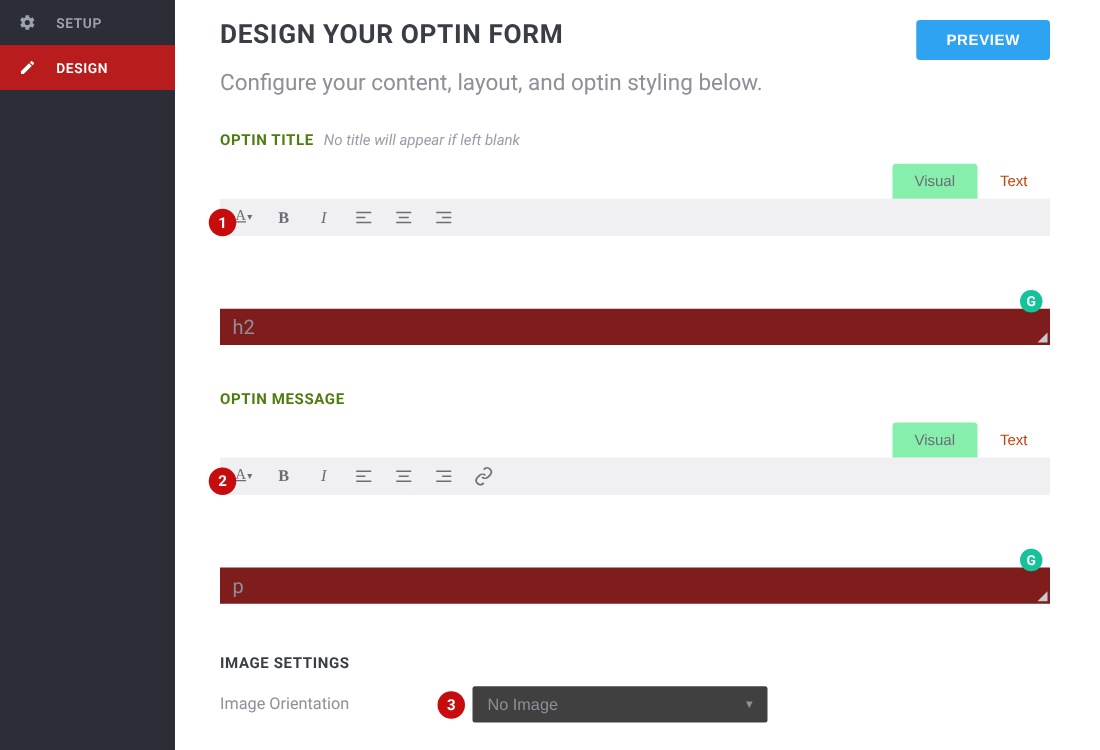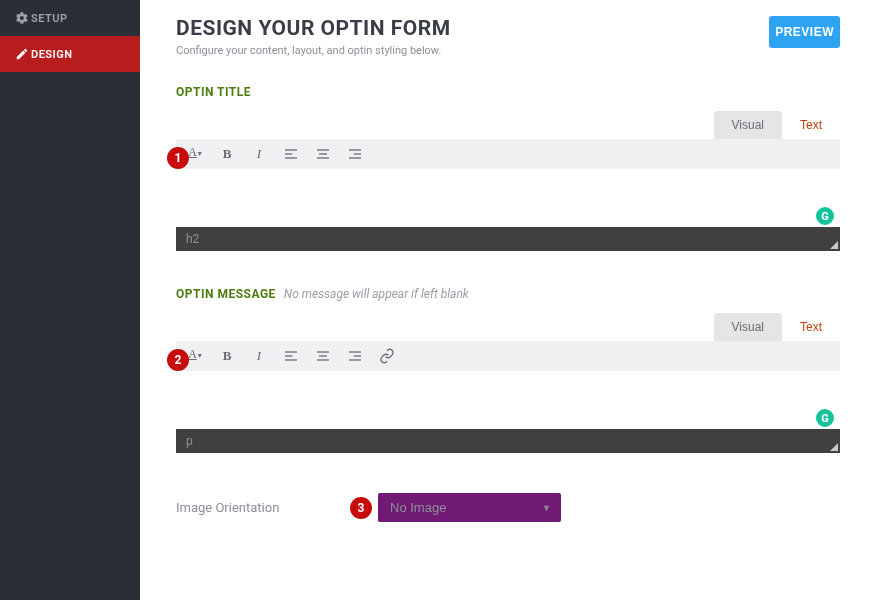--- a/index.html
+++ b/index.html
@@ -1,66 +1,66 @@
 <!DOCTYPE html>
 <html><head>
 <meta charset="utf-8">
 <style>
   * { margin: 0; padding: 0; box-sizing: border-box; }
   body { font-family: -apple-system, BlinkMacSystemFont, "Segoe UI", Roboto, Helvetica, Arial, sans-serif; background: #fff; }
   .app { display: flex; width: 880px; height: 600px; overflow: hidden; position: relative; }
 
   
   .sidebar { width: 140px; background: #2b2e37; display: flex; flex-direction: column; flex-shrink: 0; }
-  .side-item { display: flex; align-items: center; gap: 2px; padding: 0 15px; height: 36px; color: #9ea2ad; font-size: 11px; font-weight: 600; letter-spacing: 0.5px; cursor: pointer; position: relative; }
+  .side-item { display: flex; align-items: center; gap: 16px; padding: 0 15px; height: 36px; color: #9ea2ad; font-size: 11px; font-weight: 600; letter-spacing: 0.5px; cursor: pointer; position: relative; }
   .side-item.active { background: #b91c1c; color: #fff; }
   .side-item .icon { width: 14px; height: 14px; display: flex; align-items: center; justify-content: center; }
   .side-item svg { width: 14px; height: 14px; }
   .side-pointer { position: absolute; right: -9px; top: 50%; transform: translateY(-50%); width: 0; height: 0; border-top: 9px solid transparent; border-bottom: 9px solid transparent; border-right: 9px solid #fff; }
 
   
   .main { flex: 1; padding: 16px 40px 20px 36px; overflow: hidden; position: relative; }
   .header-row { display: flex; justify-content: space-between; align-items: flex-start; }
   .page-title { font-size: 21px; font-weight: 700; letter-spacing: 0.5px; color: #3a3d46; text-transform: uppercase; }
-  .page-sub { font-size: 11px; color: #8d8f99; margin-top: 4px; }
-  .preview-btn { background: #2ea3f2; color: #fff; border: none; padding: 9px 6px; font-size: 12px; font-weight: 700; letter-spacing: 0.5px; border-radius: 3px; cursor: pointer; }
+  .page-sub { font-size: 18px; color: #8d8f99; margin-top: 16px; }
+  .preview-btn { background: #2ea3f2; color: #fff; border: none; padding: 9px 24px; font-size: 12px; font-weight: 700; letter-spacing: 0.5px; border-radius: 3px; cursor: pointer; }
 
   .section { margin-top: 28px; position: relative; }
   .section-label-row { display: flex; align-items: baseline; gap: 8px; margin-bottom: 12px; }
   .section-label { font-size: 12px; font-weight: 700; letter-spacing: 0.5px; color: #4d7c0f; text-transform: uppercase; }
   .section-hint { font-size: 12px; font-style: italic; color: #9a9da7; }
 
   
   .editor-wrap { position: relative; }
   .editor-tabs { display: flex; justify-content: flex-end; }
   .ed-tab { padding: 7px 18px; font-size: 12px; color: #c2410c; background: transparent; border: none; cursor: pointer; }
-  .ed-tab.active { background: #e5e5e5; border-radius: 3px 3px 0 0; color: #6a6d76; margin-left: 38px; }
+  .ed-tab.active { background: #86efac; border-radius: 3px 3px 0 0; color: #6a6d76; margin-left: 38px; }
   .toolbar { background: #f0f0f2; display: flex; align-items: center; gap: 14px; padding: 6px 10px; font-size: 13px; color: #6a6d76; }
   .tool { display: flex; align-items: center; justify-content: center; width: 18px; height: 18px; cursor: pointer; }
   .tool svg { width: 16px; height: 16px; }
   .tool-font { display: flex; align-items: baseline; gap: 1px; font-family: serif; }
   .tool-font .ul { text-decoration: underline; font-size: 12px; }
   .tool-font .caret { font-size: 8px; }
   .editor-body { height: 58px; background: #fff; border: none; }
-  .editor-status { background: #404040; padding: 5px 10px; font-size: 12px; color: #8d8f99; position: relative; }
+  .editor-status { background: #7f1d1d; padding: 5px 10px; font-size: 16px; color: #8d8f99; position: relative; }
   .resize-grip { position: absolute; right: 2px; bottom: 2px; width: 10px; height: 10px; }
   .resize-grip::before { content: ""; position: absolute; right: 0; bottom: 0; width: 0; height: 0; border-left: 8px solid transparent; border-bottom: 8px solid #c8cad0; }
 
   .grammarly { position: absolute; right: 6px; bottom: 26px; width: 18px; height: 18px; border-radius: 50%; background: #15c39a; color: #fff; display: flex; align-items: center; justify-content: center; font-size: 11px; font-weight: 700; z-index: 3; }
 
   
   .marker { position: absolute; width: 22px; height: 22px; border-radius: 50%; background: #c60c0c; color: #fff; font-size: 12px; font-weight: 700; display: flex; align-items: center; justify-content: center; z-index: 5; }
 
   
   .imgset { margin-top: 40px; }
   .imgset-title { font-size: 12px; font-weight: 700; letter-spacing: 0.5px; color: #3a3d46; text-transform: uppercase; margin-bottom: 12px; }
   .imgrow { display: flex; align-items: center; gap: 60px; }
   .imgrow-label { font-size: 13px; color: #8d8f99; width: 120px; }
   .select-wrap { position: relative; display:flex; align-items:center; }
-  .sel { appearance: none; -webkit-appearance: none; background: #701a75; border: none; padding: 7px 24px 7px 12px; font-size: 13px; color: #8d8f99; width: 183px; border-radius: 2px; }
+  .sel { appearance: none; -webkit-appearance: none; background: #404040; border: none; padding: 7px 24px 7px 12px; font-size: 13px; color: #8d8f99; width: 236px; border-radius: 2px; }
   .sel-caret { position: absolute; right: 10px; top: 50%; transform: translateY(-50%); font-size: 9px; color: #8d8f99; pointer-events: none; }
 </style>
 </head>
 <body>
 
 <div class="app">
 
   <div class="sidebar">
     <div class="side-item">
       <span class="icon">
@@ -86,20 +86,21 @@
       <div>
         <h1 class="page-title">DESIGN YOUR OPTIN FORM</h1>
         <div class="page-sub">Configure your content, layout, and optin styling below.</div>
       </div>
       <button class="preview-btn">PREVIEW</button>
     </div>
 
     <div class="section">
       <div class="section-label-row">
         <span class="section-label">OPTIN TITLE</span>
+        <span class="section-hint">No title will appear if left blank</span>
       </div>
       <div class="editor-wrap">
         <div class="editor-tabs">
           <button class="ed-tab active">Visual</button>
           <button class="ed-tab">Text</button>
         </div>
         <div class="toolbar">
           <span class="tool tool-font">
               <span class="ul">A</span>
               <span class="caret">▾</span>
@@ -134,21 +135,20 @@
           <span>h2</span>
           <span class="resize-grip"></span>
         </div>
       </div>
       <div class="marker" style="left:-9px; top:62px;">1</div>
     </div>
 
     <div class="section" style="margin-top:36px;">
       <div class="section-label-row">
         <span class="section-label">OPTIN MESSAGE</span>
-        <span class="section-hint">No message will appear if left blank</span>
       </div>
       <div class="editor-wrap">
         <div class="editor-tabs">
           <button class="ed-tab active">Visual</button>
           <button class="ed-tab">Text</button>
         </div>
         <div class="toolbar">
           <span class="tool tool-font">
               <span class="ul">A</span>
               <span class="caret">▾</span>
@@ -187,20 +187,21 @@
         <div class="grammarly">G</div>
         <div class="editor-status">
           <span>p</span>
           <span class="resize-grip"></span>
         </div>
       </div>
       <div class="marker" style="left:-9px; top:62px;">2</div>
     </div>
 
     <div class="imgset">
+      <div class="imgset-title">IMAGE SETTINGS</div>
       <div class="imgrow">
         <span class="imgrow-label">Image Orientation</span>
         <div class="select-wrap">
           <div class="marker" style="position:relative; left:-6px; top:0;">3</div>
           <select class="sel">
             <option>No Image</option>
           </select>
           <span class="sel-caret">▼</span>
         </div>
       </div>

